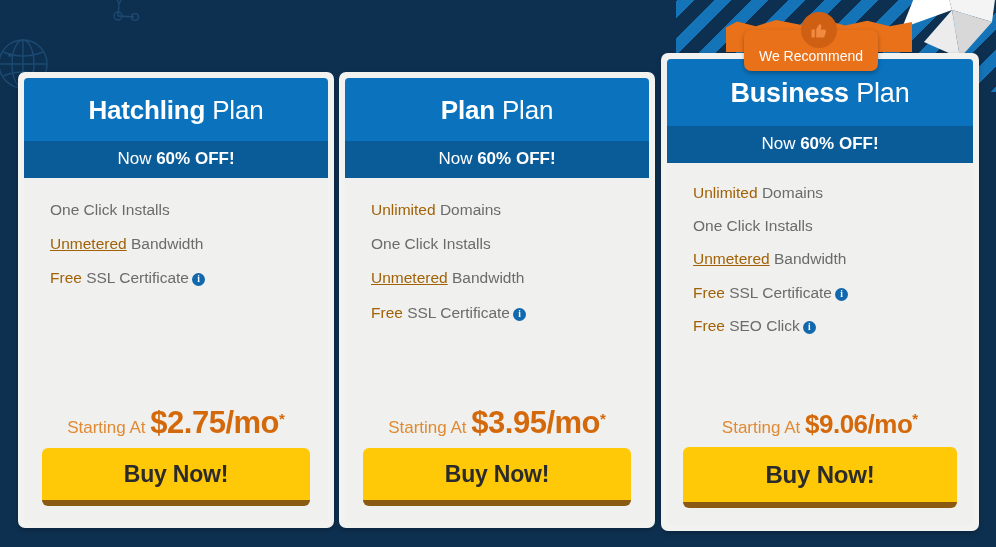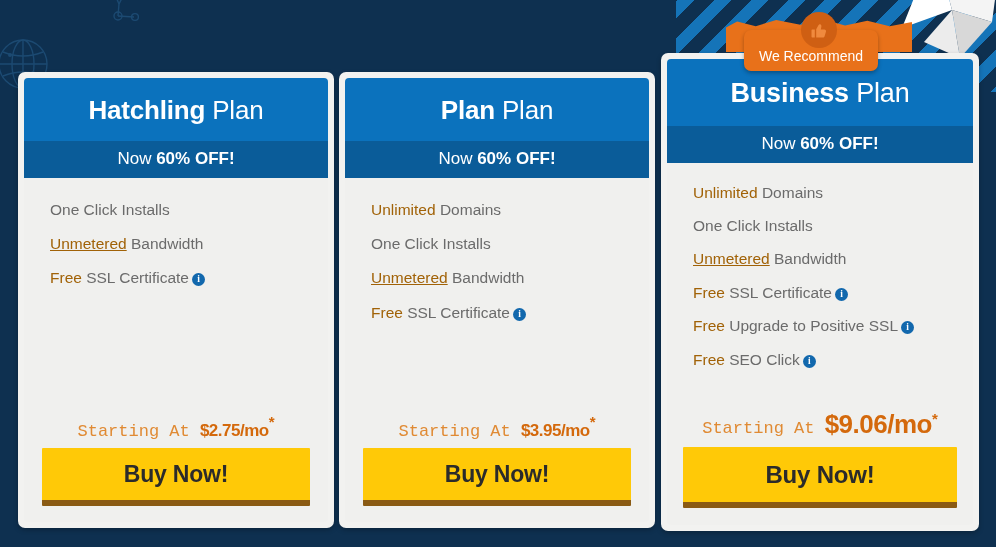--- a/index.html
+++ b/index.html
@@ -174,27 +174,26 @@
   .price-row {
     text-align: center;
     padding: 0 10px 7px;
     white-space: nowrap;
   }
 
   .price-pre {
     color: #e08a33;
     font-size: 17px;
     font-weight: 400;
-    font-family: Liberation Mono, monospace;
   }
   #frame-business .price-pre { font-size: 17px; }
 
   .price-main {
     color: #d4690c;
-    font-size: 17px;
+    font-size: 31px;
     font-weight: 700;
     letter-spacing: -0.5px;
   }
   #frame-business .price-main { font-size: 26px; }
 
   .price-star {
     color: #d4690c;
     font-size: 15px;
     font-weight: 700;
     vertical-align: 9px;
@@ -204,21 +203,21 @@
     padding: 0 18px 16px;
   }
   #frame-business .buy-wrap { padding: 0 16px 17px; }
 
   .buy-btn {
     display: block;
     width: 100%;
     background: #ffc907;
     border: none;
     border-bottom: 6px solid #8a5a13;
-    border-radius: 1px;
+    border-radius: 6px;
     color: #2b2b2b;
     font-family: "Liberation Sans", sans-serif;
     font-size: 23px;
     font-weight: 700;
     padding: 13px 0 12px;
     cursor: pointer;
     letter-spacing: -0.2px;
   }
   #frame-business .buy-btn { font-size: 24px; padding: 14px 0 13px; }
 
@@ -376,21 +375,20 @@
         <span class="light">Plan</span>
       </div>
       <div class="promo">
         <span>Now </span><b>60% OFF!</b>
       </div>
       <div class="features">
         <div class="feat"><span class="hl">Unlimited</span><span> Domains</span></div>
         <div class="feat"><span>One Click Installs</span></div>
         <div class="feat"><span class="hl u">Unmetered</span><span> Bandwidth</span></div>
         <div class="feat"><span class="hl">Free</span><span> SSL Certificate</span><span class="info-icon">i</span></div>
-        <div class="feat"><span class="hl">Free</span><span> Upgrade to Positive SSL</span><span class="info-icon">i</span></div>
         <div class="feat"><span class="hl">Free</span><span> SEO Click</span><span class="info-icon">i</span></div>
       </div>
       <div class="price-row">
         <span class="price-pre">Starting At </span><span class="price-main">$9.06/mo</span><span class="price-star">*</span>
       </div>
       <div class="buy-wrap">
         <button class="buy-btn">Buy Now!</button>
       </div>
     </div>
   </div>

